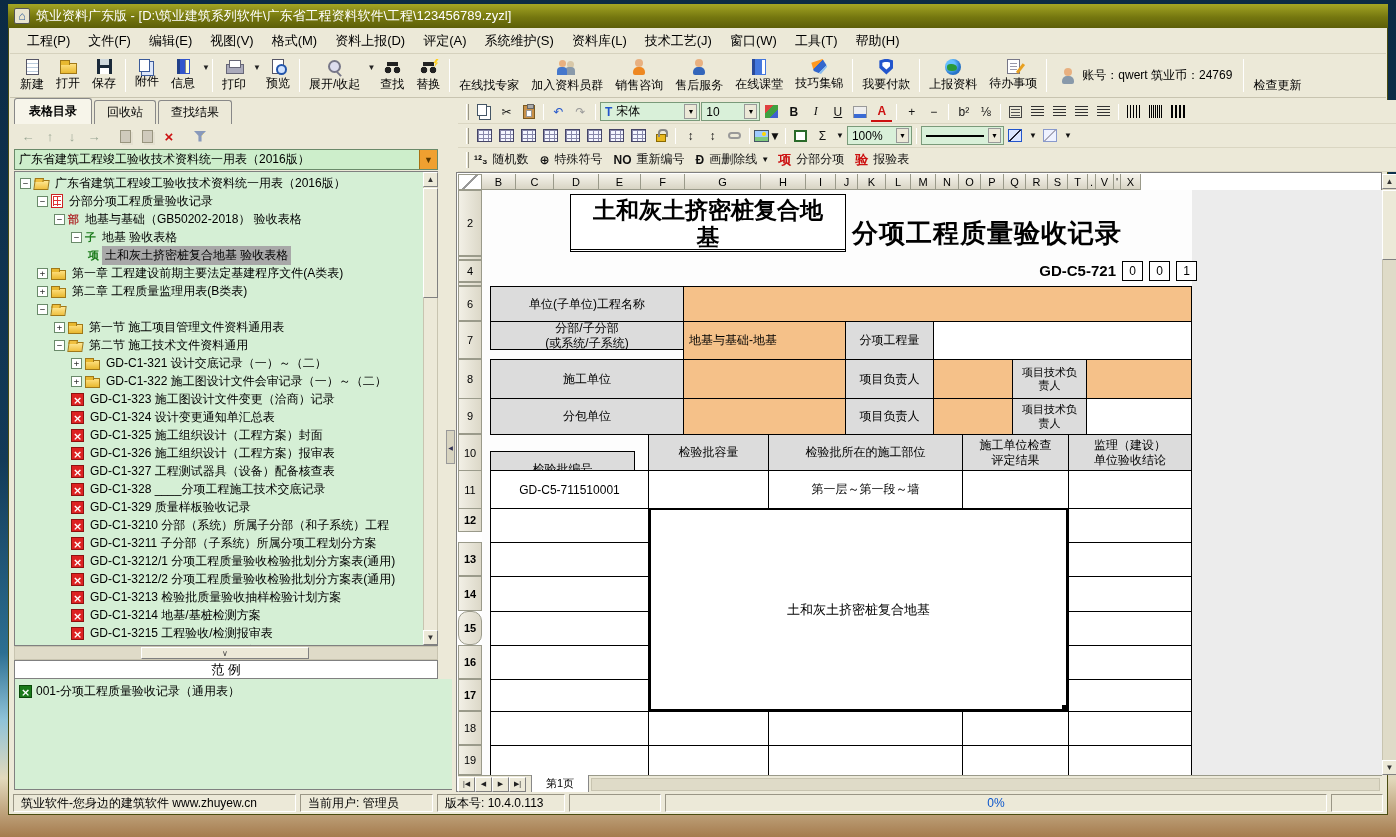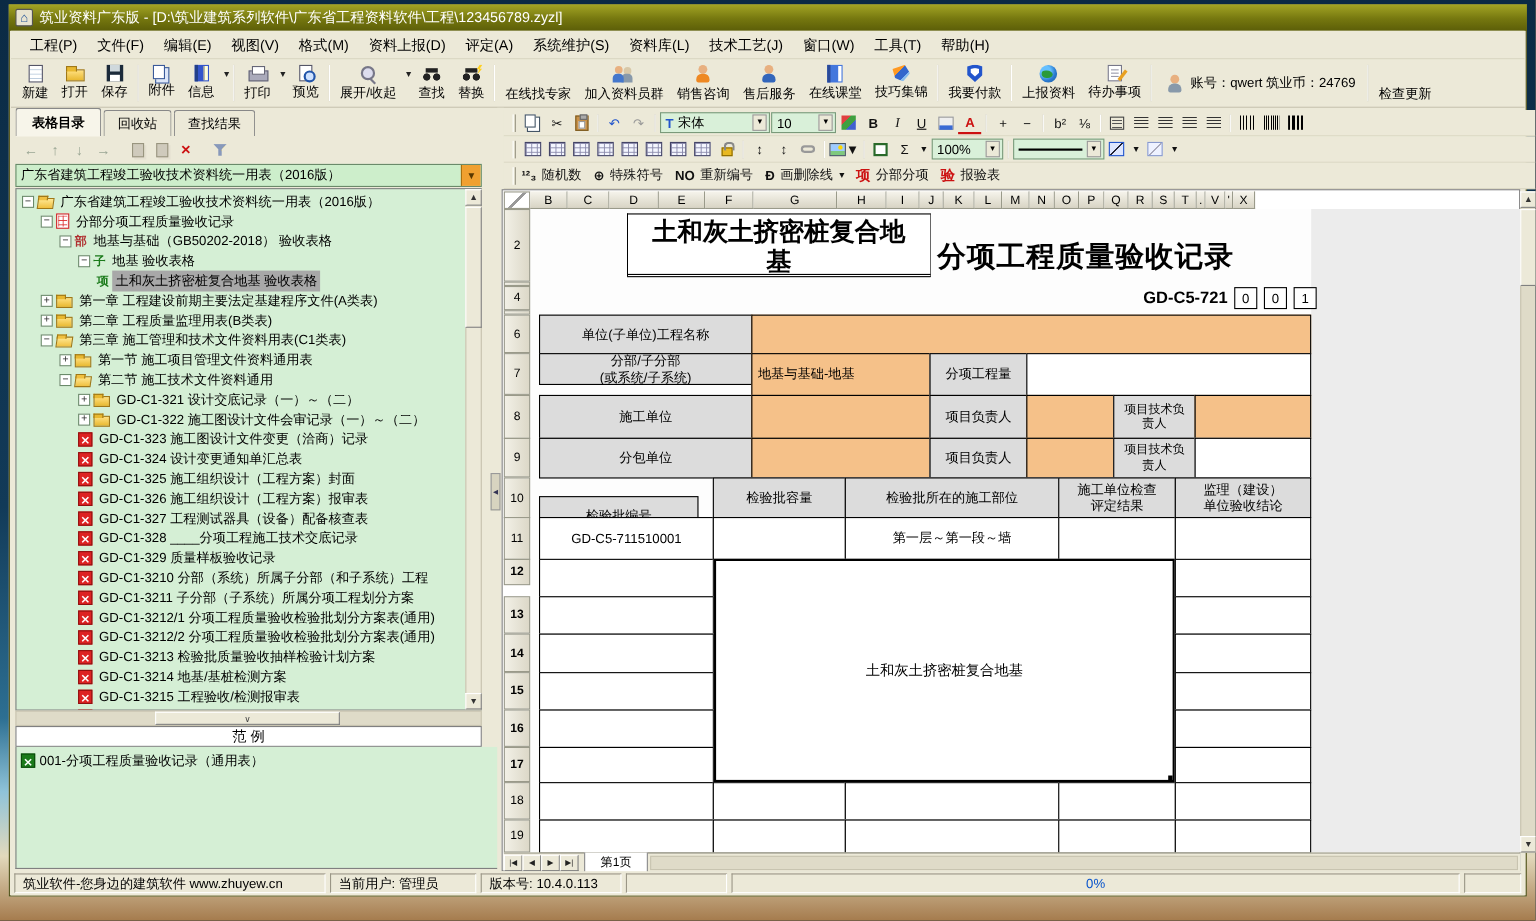--- a/index.html
+++ b/index.html
@@ -402,21 +402,20 @@
         <span class="tico">
           <span class="t-folder"></span>
         </span>
         <span class="tlabel">第二章 工程质量监理用表(B类表)</span>
       </div>
       <div class="trow" style="padding-left: 22px;">
         <span class="texp">−</span>
         <span class="tico">
           <span class="t-folderopen"></span>
         </span>
-        <span class="tlabel">第三章 施工管理和技术文件资料用表(C1类表)</span>
       </div>
       <div class="trow" style="padding-left: 39px;">
         <span class="texp">+</span>
         <span class="tico">
           <span class="t-folder"></span>
         </span>
         <span class="tlabel">第一节 施工项目管理文件资料通用表</span>
       </div>
       <div class="trow" style="padding-left: 39px;">
         <span class="texp">−</span>
@@ -752,21 +751,21 @@
       <div class="rh" style="top: 282px; height: 4px;"></div>
       <div class="rh" style="top: 286px; height: 35px;">6</div>
       <div class="rh" style="top: 321px; height: 38px;">7</div>
       <div class="rh" style="top: 359px; height: 40px;">8</div>
       <div class="rh" style="top: 398px; height: 36px;">9</div>
       <div class="rh" style="top: 434px; height: 37px;">10</div>
       <div class="rh" style="top: 470px; height: 39px;">11</div>
       <div class="rh bold" style="top: 508px; height: 24px;">12</div>
       <div class="rh bold" style="top: 542px; height: 34px;">13</div>
       <div class="rh bold" style="top: 576px; height: 35px;">14</div>
-      <div class="rh bold" style="top: 611px; height: 34px;">15</div>
+      <div class="rh bold" style="top: 611px; height: 34px; border-radius: 10px;">15</div>
       <div class="rh bold" style="top: 645px; height: 34px;">16</div>
       <div class="rh bold" style="top: 679px; height: 32px;">17</div>
       <div class="rh" style="top: 711px; height: 34px;">18</div>
       <div class="rh" style="top: 745px; height: 30px;">19</div>
     </div>
   <div id="gridcells">
       <div class="tc" style="left: 490px; top: 508px; width: 159px; height: 35px;"></div>
       <div class="tc" style="left: 1068px; top: 508px; width: 124px; height: 35px;"></div>
       <div class="tc" style="left: 490px; top: 542px; width: 159px; height: 35px;"></div>
       <div class="tc" style="left: 1068px; top: 542px; width: 124px; height: 35px;"></div>

